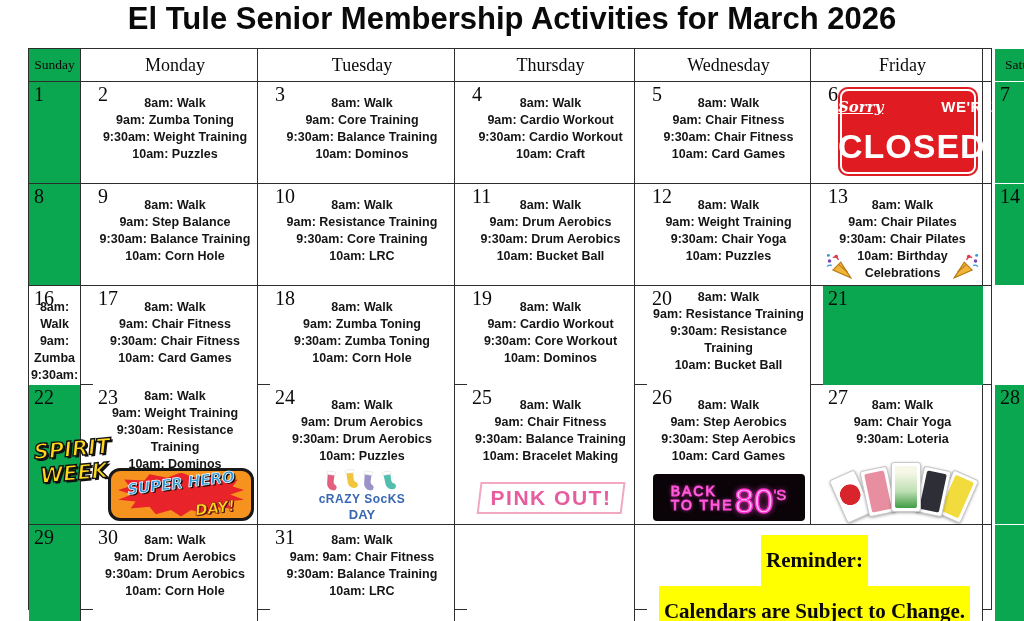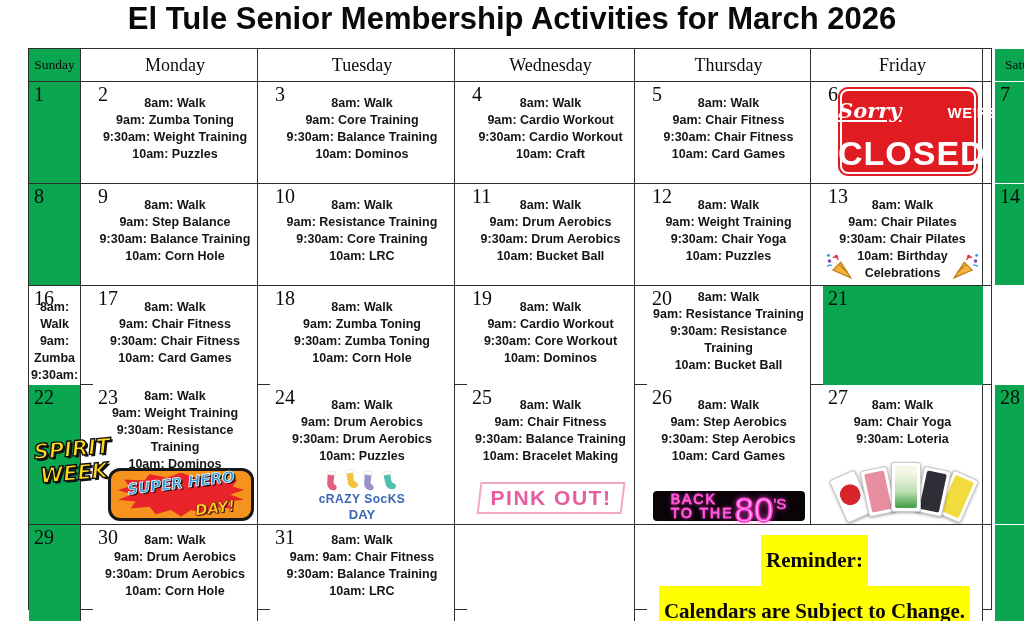--- a/index.html
+++ b/index.html
@@ -26,22 +26,22 @@
   .act-line{display:block;}
   .w4 .acts{padding-top:12px;}
   .w5 .acts{padding-top:7px;}
   .tight .acts{padding-top:3px;}
 
   
   .closed-sign{position:absolute;left:15px;right:4px;top:5px;bottom:7px;background:#e01b22;
                border-radius:10px;color:#fff;text-align:center;
                box-shadow:inset 0 0 0 2px #e01b22, inset 0 0 0 4px #ffffff;}
   .cs-top{margin-top:11px;white-space:nowrap;}
-  .cs-sorry{font-family:"DejaVu Serif",serif;font-style:italic;font-weight:700;font-size:21px;
-            text-decoration:underline;margin-right:6px;}
+  .cs-sorry{font-family:"DejaVu Serif",serif;font-style:italic;font-weight:700;font-size:15px;
+            text-decoration:underline;margin-right:18px;}
   .cs-were{font-weight:700;font-size:15px;letter-spacing:.5px;margin-left:40px;}
   .cs-closed{font-weight:700;font-size:34px;letter-spacing:1px;margin-top:11px;}
 
   
   .spirit{position:absolute;left:-9px;top:52px;width:106px;text-align:center;z-index:6;
           font-family:"DejaVu Sans",sans-serif;font-style:italic;font-weight:700;font-size:21px;
           line-height:24px;color:#ffd81e;-webkit-text-stroke:1.4px #111;
           text-shadow:2px 2px 0 #111;transform:rotate(-5deg);}
   .spirit span{display:block;}
 
@@ -68,21 +68,21 @@
   .socks svg{display:block;margin:0 auto 1px auto;}
 
   
   .pinkout{position:absolute;bottom:10px;left:50%;transform:translateX(-50%) skewX(-7deg);
            border:2px solid #f2a7c3;padding:2px 10px;background:#fff;}
   .pinkout span{display:block;font-weight:700;font-size:21px;letter-spacing:1.5px;color:#e75c9e;
                 transform:skewX(7deg);white-space:nowrap;}
 
   
   .back80{position:absolute;bottom:3px;left:50%;transform:translateX(-50%);
-          width:152px;height:30px;background:#0a0307;border-radius:4px;
+          width:152px;height:47px;background:#0a0307;border-radius:4px;
           display:flex;align-items:center;justify-content:center;gap:1px;margin-top:44px;}
   .b80-left span{display:block;font-size:14px;line-height:14px;letter-spacing:2px;
                  color:#ff9fe4;-webkit-text-stroke:1px #ff49d6;text-shadow:0 0 4px #ff49d6;}
   .b80-num{font-size:35px;line-height:35px;color:#ffb7ec;-webkit-text-stroke:1.4px #ff2fd0;
            text-shadow:0 0 6px #ff49d6;}
   .b80-num sup{font-size:15px;-webkit-text-stroke:.8px #ff2fd0;}
 
   
   .loteria{position:absolute;bottom:2px;left:50%;transform:translateX(-50%);width:140px;height:60px;}
   .lcard{position:absolute;width:26px;height:45px;background:#fff;border:1px solid #c9c9c9;
@@ -115,22 +115,22 @@
 
 <div class="page">
   <h1 class="title">El Tule Senior Membership Activities for March 2026</h1>
 
   <div class="calendar">
 
     <div class="row hrow">
       <div class="hcell we green">Sunday</div>
       <div class="hcell">Monday</div>
       <div class="hcell">Tuesday</div>
+      <div class="hcell">Thursday</div>
       <div class="hcell">Wednesday</div>
-      <div class="hcell">Thursday</div>
       <div class="hcell">Friday</div>
       <div class="hcell we green">Saturday</div>
     </div>
 
     <div class="row w1">
       <div class="cell green">
         <span class="num">1</span>
       </div>
       <div class="cell">
         <span class="num">2</span>

